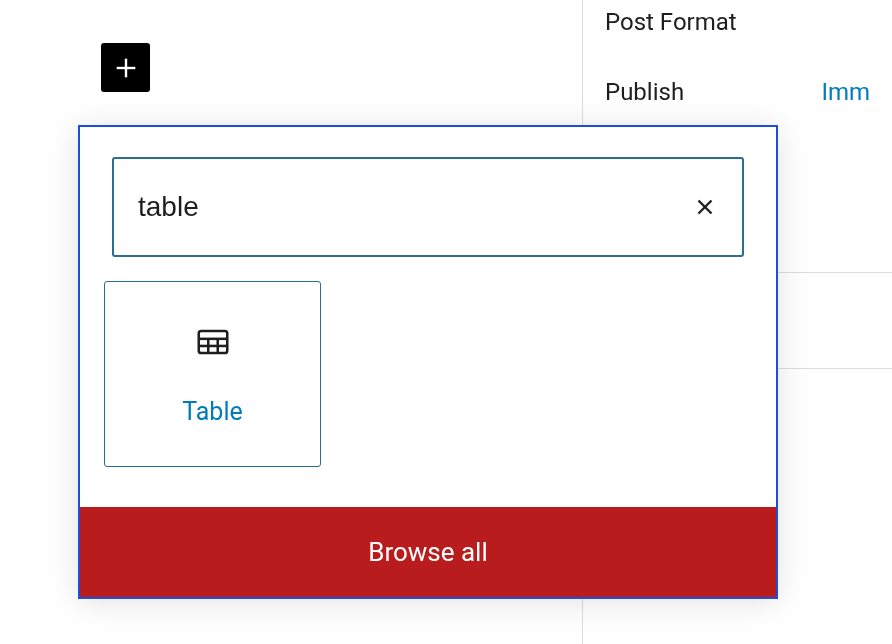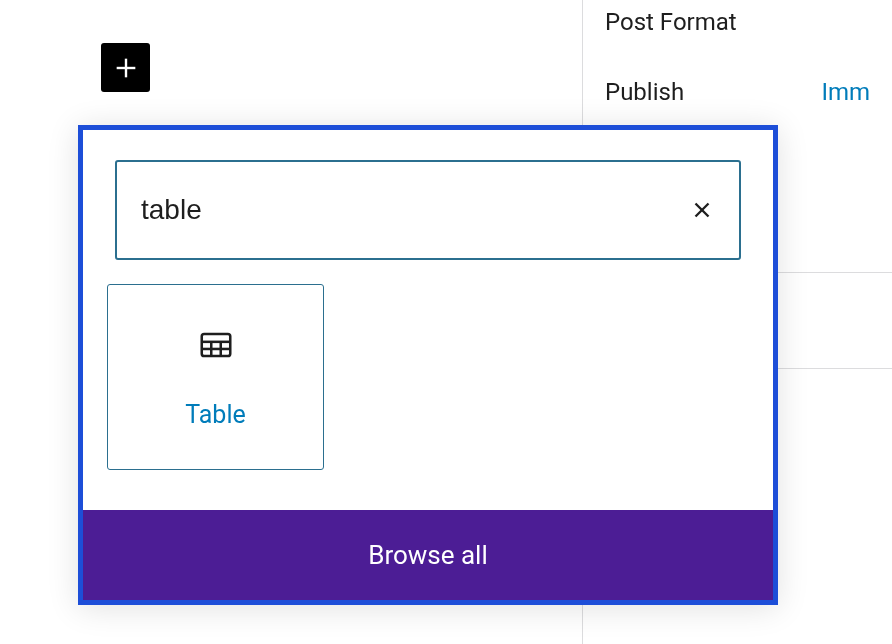--- a/index.html
+++ b/index.html
@@ -72,21 +72,21 @@
       justify-content: center;
       border-radius: 3px;
       cursor: pointer;
     }
     .popover {
       position: absolute;
       left: 78px;
       top: 125px;
       width: 700px;
       background: #fff;
-      border: 5px solid #1d4ed8;
+      border: 2px solid #1d4ed8;
       box-shadow: 0 3px 30px rgba(0,0,0,0.12);
       z-index: 10;
     }
     .search-wrap {
       padding: 30px 32px 24px 32px;
     }
     .search-input-container {
       display: flex;
       align-items: center;
       border: 2px solid #2b6f8f;
@@ -126,21 +126,21 @@
     .block-item-icon {
       display: flex;
       align-items: center;
       justify-content: center;
     }
     .block-item-label {
       color: #007cba;
       font-size: 25px;
     }
     .browse-all {
-      background: #4c1d95;
+      background: #b91c1c;
       color: #fff;
       text-align: center;
       padding: 30px 0;
       font-size: 26px;
       cursor: pointer;
     }
   </style>
 </head>
 <body>
 

